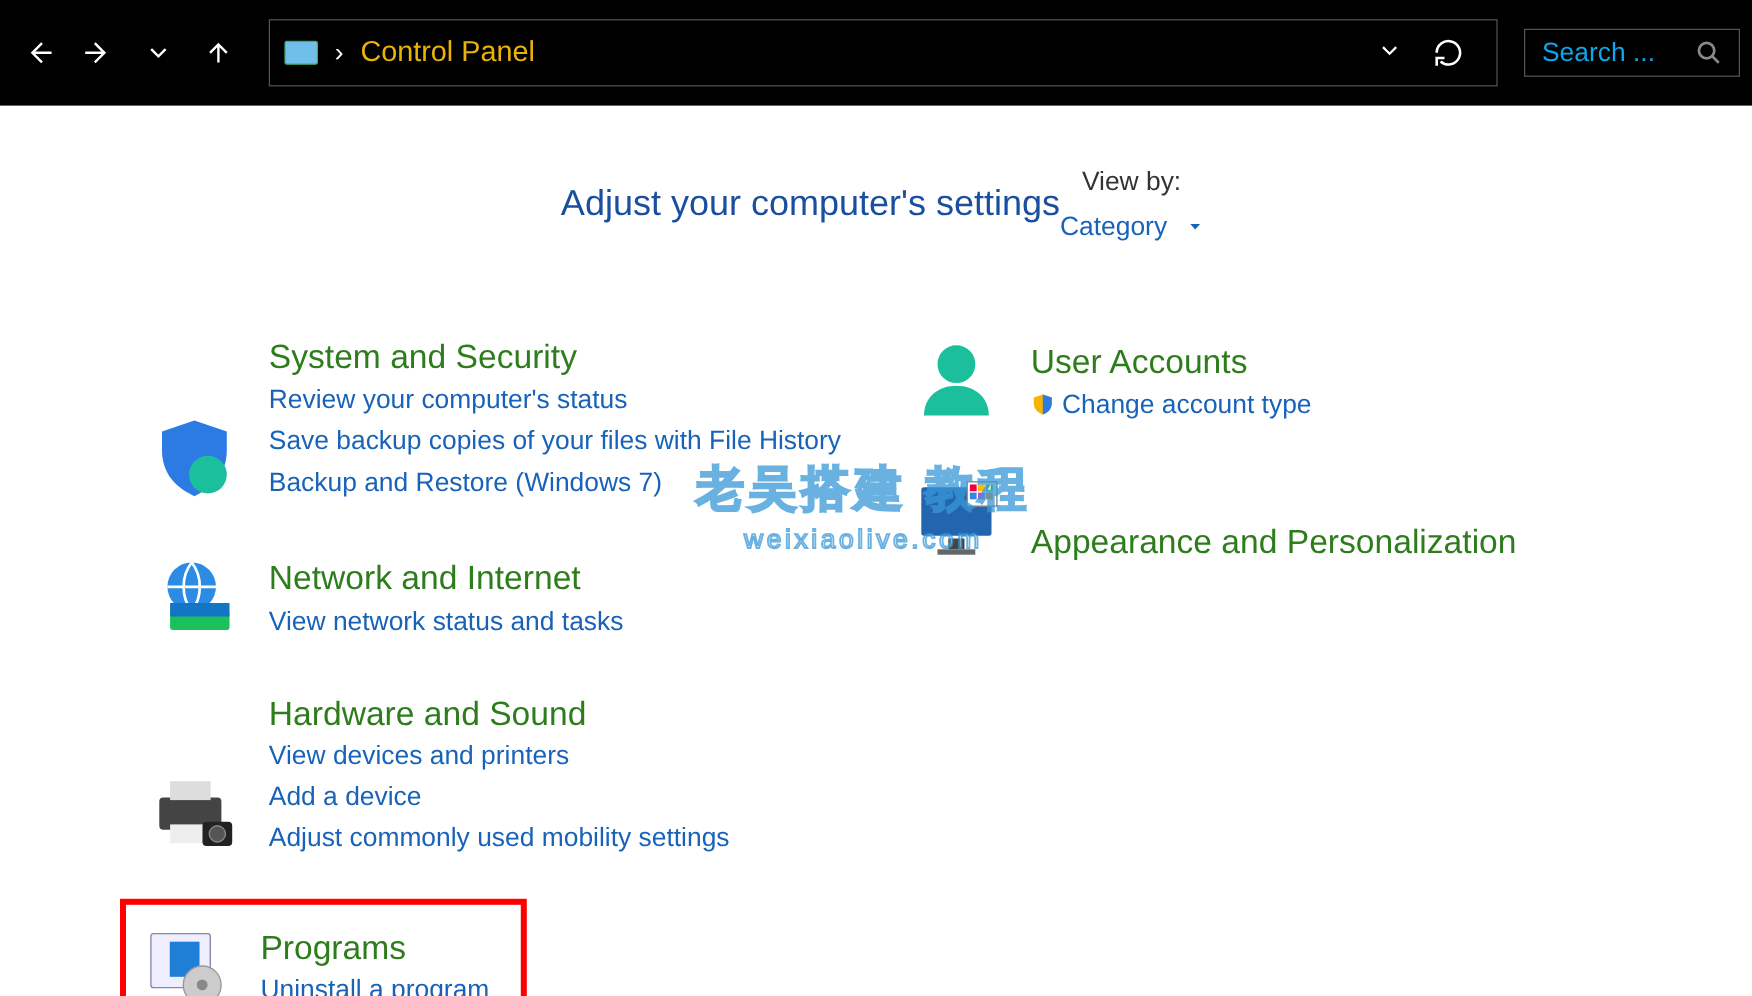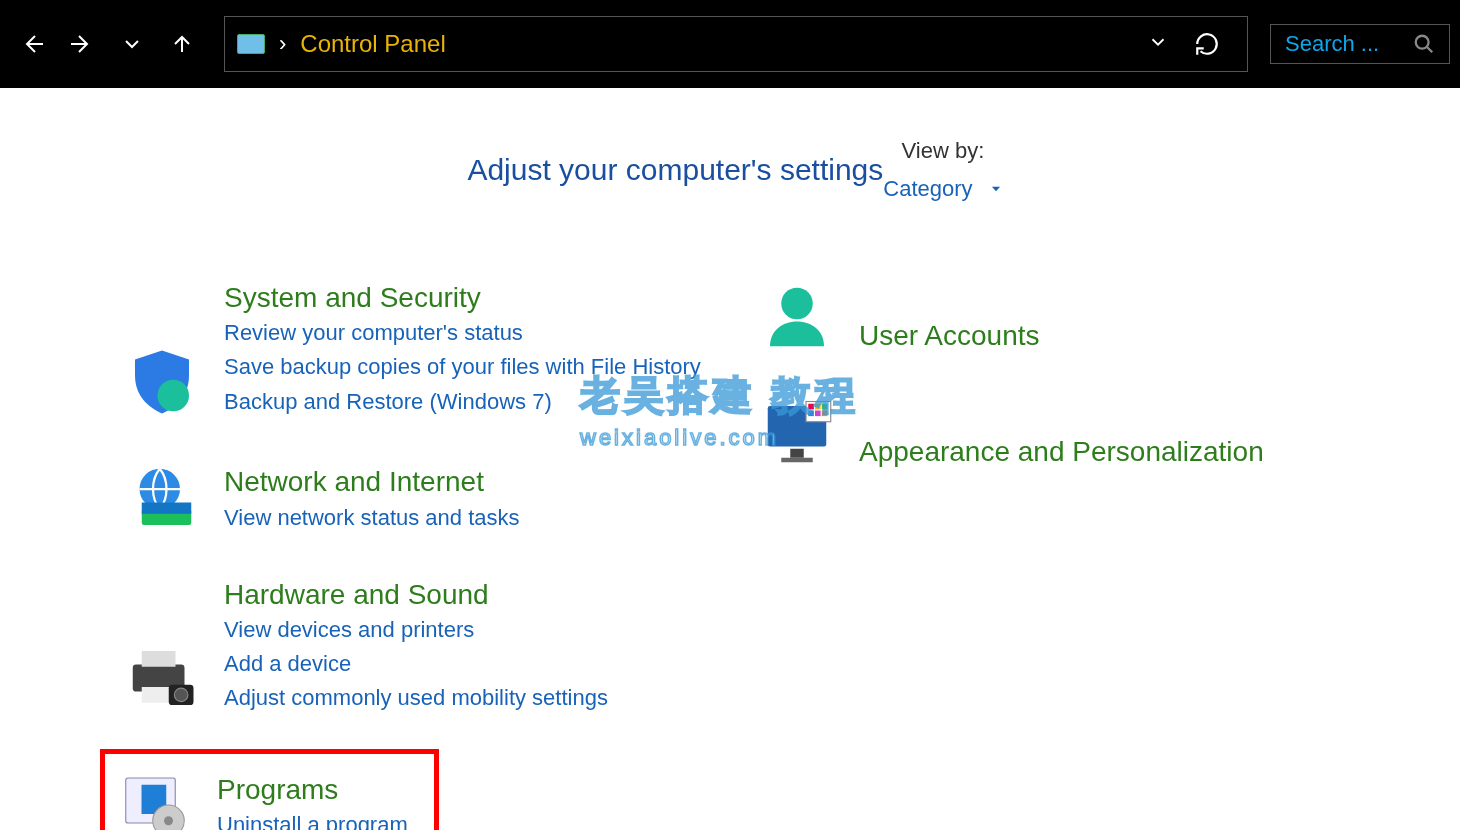--- a/index.html
+++ b/index.html
@@ -79,24 +79,24 @@
     margin-left: -10px;
     width: fit-content;
   }
   .cat-icon { width: 88px; height: 74px; flex-shrink: 0; display:flex; align-items:center; justify-content:center; }
   .cat-body { display:flex; flex-direction:column; }
   .cat-title { color: #2e7d1c; font-size: 28px; font-weight: 400; cursor:pointer; line-height:1.3; }
   .cat-link { color: #1863b9; font-size: 22px; cursor:pointer; line-height:1.55; display:flex; align-items:center; gap:6px; }
   .shield-mini { width:20px; height:20px; display:inline-block; }
   .watermark {
     position: absolute;
-    top: 368px; left: 580px;
+    top: 380px; left: 580px;
     pointer-events: none;
     opacity: 0.75;
-    text-align:left;
+    text-align:center;
   }
   .watermark .wm1 { font-size: 40px; color:#fff; -webkit-text-stroke: 2px #3898d8; font-weight:700; letter-spacing:4px; }
   .watermark .wm2 { font-size: 22px; color:#fff; -webkit-text-stroke: 1.5px #3898d8; font-weight:400; letter-spacing:3px; margin-top:2px; }
 </style>
 </head>
 <body>
 
 <div class="titlebar">
   <div class="nav-btn">
     <svg viewBox="0 0 24 24">
@@ -231,20 +231,27 @@
 
       <div class="cat">
         <div class="cat-icon">
           <svg viewBox="0 0 64 64" width="78" height="72">
               <circle cx="32" cy="20" r="14" fill="#1bbf9c"></circle>
               <path d="M8 58c0-14 11-22 24-22s24 8 24 22z" fill="#1bbf9c"></path>
             </svg>
         </div>
         <div class="cat-body">
           <a class="cat-title">User Accounts</a>
+          <a class="cat-link">
+            <svg class="shield-mini" viewBox="0 0 24 24">
+                <path d="M12 2l9 3v5c0 7-4 10-9 12-5-2-9-5-9-12V5z" fill="#f5b400"></path>
+                <path d="M12 2l9 3v5c0 7-4 10-9 12V2z" fill="#2c7be5"></path>
+              </svg>
+            <span>Change account type</span>
+          </a>
         </div>
       </div>
 
       <div class="cat">
         <div class="cat-icon">
           <svg viewBox="0 0 64 64" width="78" height="72">
               <rect x="6" y="8" width="52" height="36" rx="2" fill="#2465b0"></rect>
               <rect x="26" y="46" width="12" height="8" fill="#444"></rect>
               <rect x="18" y="54" width="28" height="4" fill="#666"></rect>
               <rect x="40" y="4" width="22" height="18" fill="#fff" stroke="#888"></rect>

